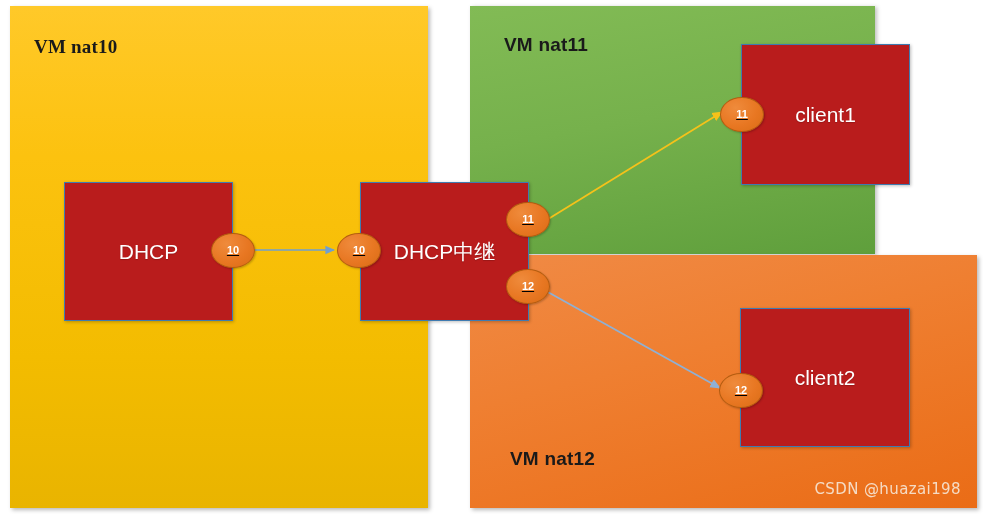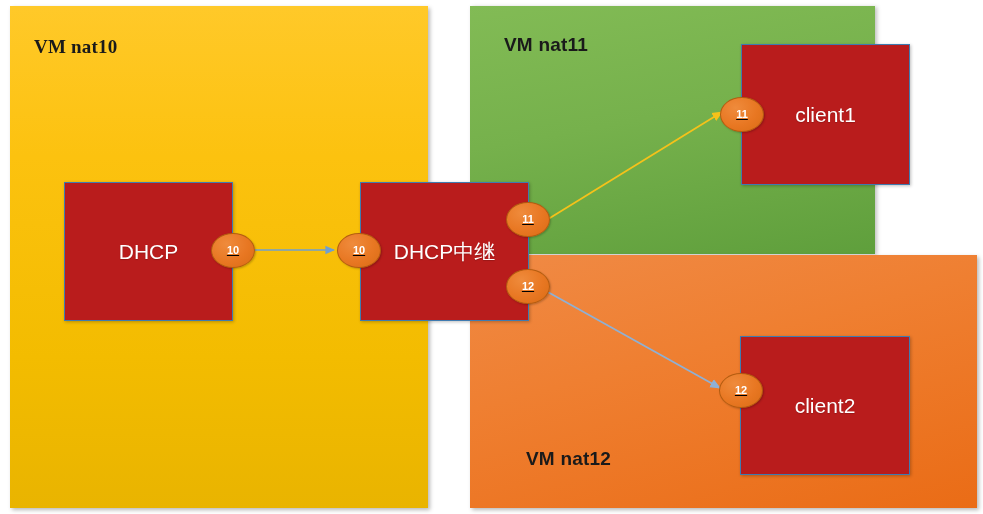--- a/index.html
+++ b/index.html
@@ -52,21 +52,21 @@
   #panel-nat11 .vm-label { left: 34px; top: 28px; }
 
   #panel-nat12 {
     left: 470px;
     top: 255px;
     width: 507px;
     height: 253px;
     background: linear-gradient(165deg, #f08a45 0%, #ef7f31 40%, #ea6c16 100%);
     box-shadow: 2px 2px 4px rgba(0,0,0,0.28);
   }
-  #panel-nat12 .vm-label { left: 40px; bottom: 38px; margin-left: 16px; }
+  #panel-nat12 .vm-label { left: 40px; bottom: 38px; }
 
   
   .node-box {
     position: absolute;
     box-sizing: border-box;
     background: #b91c1c;
     border: 1px solid #3f7bb0;
     display: flex;
     align-items: center;
     justify-content: center;
@@ -76,21 +76,21 @@
     color: #ffffff;
     font-size: 21px;
     font-weight: 400;
     text-shadow: 0 1px 1px rgba(0,0,0,0.18);
     white-space: nowrap;
   }
 
   #box-dhcp       { left: 64px;  top: 182px; width: 169px; height: 139px; }
   #box-dhcp-relay { left: 360px; top: 182px; width: 169px; height: 139px; }
   #box-client1    { left: 741px; top: 44px;  width: 169px; height: 141px; }
-  #box-client2    { left: 740px; top: 336px; width: 170px; height: 139px; }
+  #box-client2    { left: 740px; top: 308px; width: 170px; height: 139px; }
 
   
   .iface {
     position: absolute;
     width: 42px;
     height: 33px;
     border-radius: 50%;
     background: radial-gradient(ellipse at 35% 30%, #ef8b3c 0%, #e87722 55%, #d96c15 100%);
     border: 1px solid #b35c10;
     display: flex;
@@ -144,20 +144,21 @@
   <div class="vm-panel" id="panel-nat10">
     <span class="vm-label">VM nat10</span>
   </div>
 
   <div class="vm-panel" id="panel-nat11">
     <span class="vm-label">VM nat11</span>
   </div>
 
   <div class="vm-panel" id="panel-nat12">
     <span class="vm-label">VM nat12</span>
+    <span id="watermark">CSDN @huazai198</span>
   </div>
 
   <svg id="connectors" viewBox="0 0 983 514">
     <defs>
       <marker id="arrow-blue" markerWidth="7" markerHeight="7" refX="5.4" refY="3" orient="auto">
         <path d="M0,0.4 L6,3 L0,5.6 Z" fill="#6f9fd0"></path>
       </marker>
       <marker id="arrow-yellow" markerWidth="7" markerHeight="7" refX="5.4" refY="3" orient="auto">
         <path d="M0,0.4 L6,3 L0,5.6 Z" fill="#f5c21a"></path>
       </marker>

